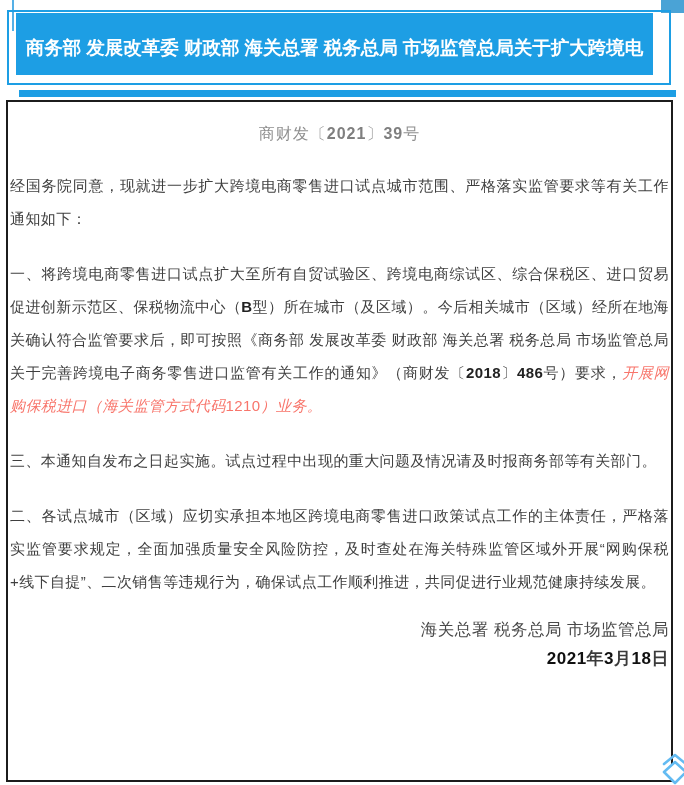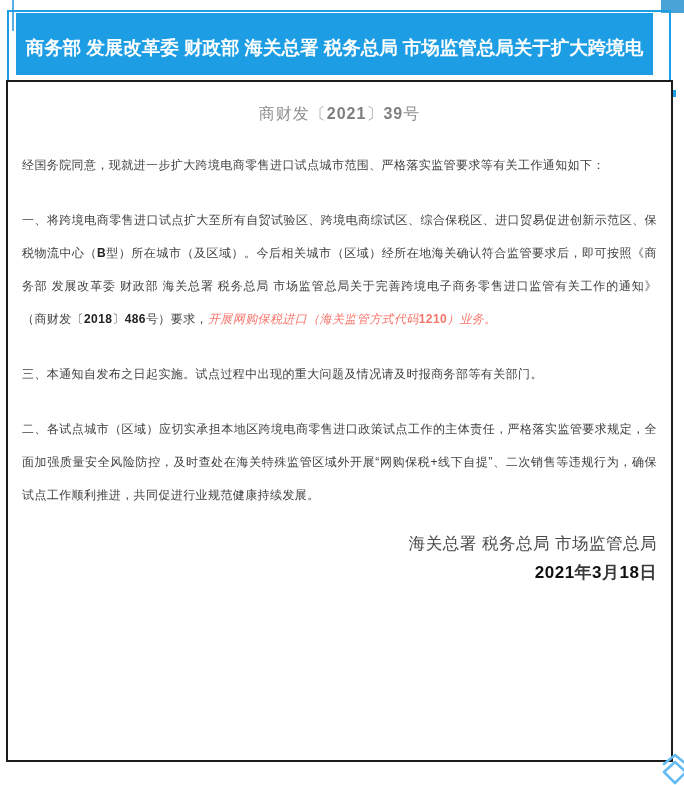--- a/index.html
+++ b/index.html
@@ -39,42 +39,42 @@
     font-weight:700;font-size:18.5px;line-height:26px;text-align:center;
   }
   .banner-line{white-space:nowrap;margin-top:7px;}
 
   .accent-bar{
     position:absolute;left:19px;top:90px;width:657px;height:7px;
     background:var(--banner_blue);
   }
 
   .content-box{
-    position:absolute;left:6px;top:80px;width:667px;height:682px;
+    position:absolute;left:6px;top:100px;width:667px;height:682px;
     border:2px solid var(--border_dark);box-sizing:border-box;
-    background:#ffffff;padding:0 14px;overflow:hidden;
+    background:#ffffff;padding:0 2px;overflow:hidden;
   }
 
   .doc-number{
     margin-top:21px;text-align:center;
     font-size:16px;line-height:22px;color:var(--gray_text);
     letter-spacing:1px;
   }
 
   .para{
     margin:22px 0 0 0;
-    font-size:12px;line-height:33px;letter-spacing:0.4px;
+    font-size:15px;line-height:33px;letter-spacing:0.4px;
     color:var(--body_text);text-align:justify;
   }
   .para.first{margin-top:24px;}
 
   .seg-b{font-weight:700;color:#222222;}
   .seg-gb{font-weight:700;color:#7f7f7f;}
   .seg-r{color:var(--red);font-style:italic;}
-  .seg-rb{color:var(--red);font-weight:700;}
+  .seg-rb{color:var(--red);font-weight:400;}
   .seg-d{color:#3a3a3a;font-weight:600;}
   .seg-db{color:#101010;font-weight:800;}
 
   .signature{
     margin-top:16px;text-align:right;
     font-size:16.5px;line-height:30px;color:#4a4a4a;
     letter-spacing:0.5px;
   }
   .sig-date{font-size:17px;line-height:30px;}
 

